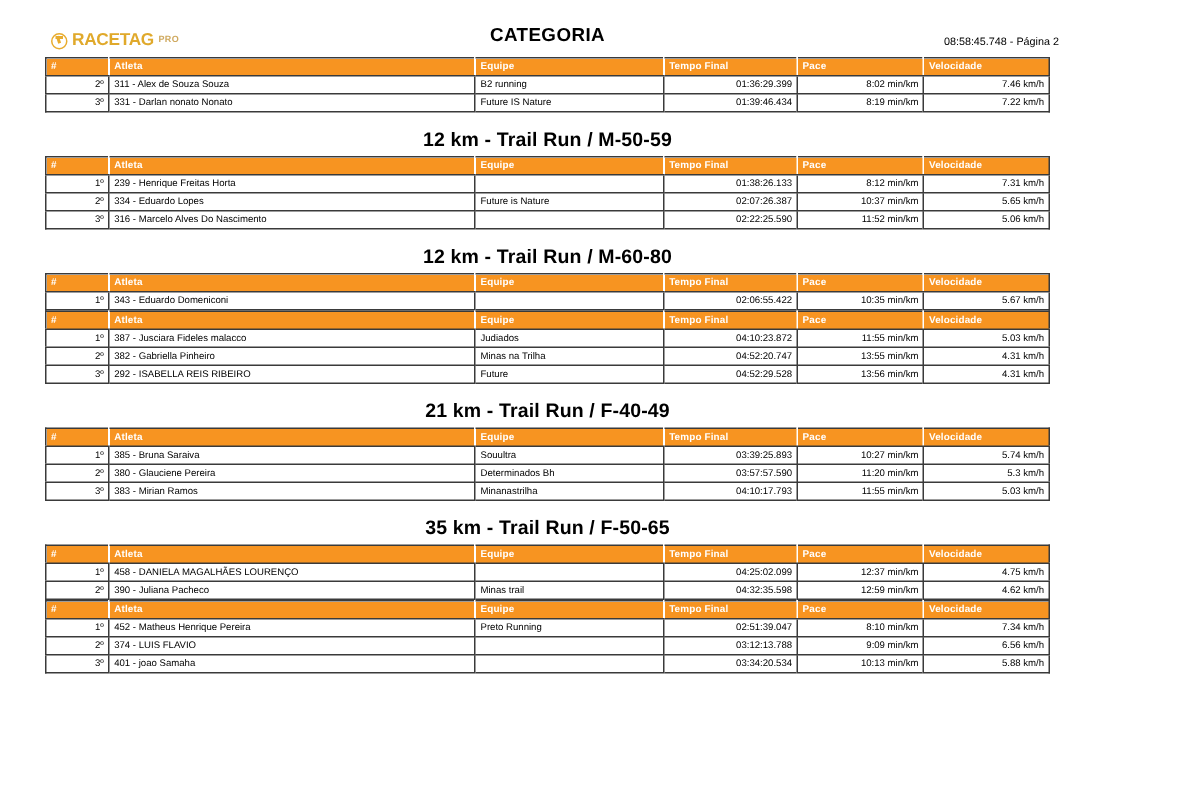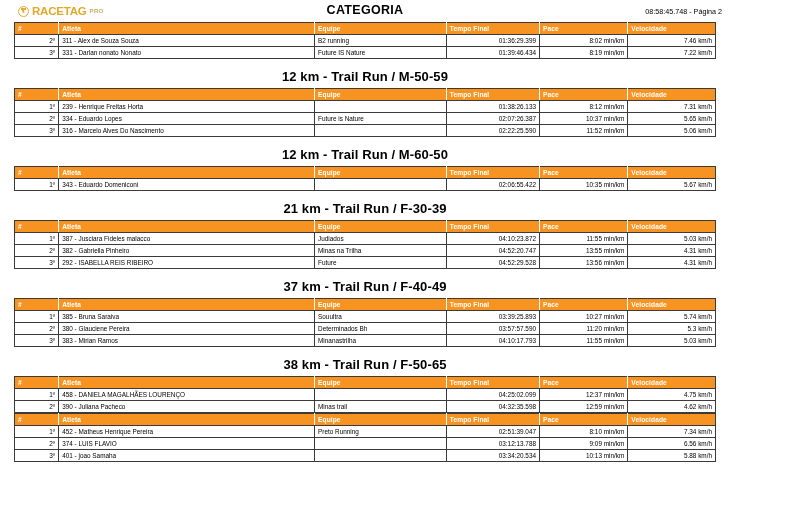--- a/index.html
+++ b/index.html
@@ -12,21 +12,21 @@
     width: 793px;
     height: 528px;
     font-family: "Liberation Sans", sans-serif;
     color: #000000;
     overflow: hidden;
   }
   .page {
     width: 730px;
     height: 528px;
     position: relative;
-    padding: 0;
+    padding: 16px;
   }
 
   
   .top-header {
     height: 20px;
     display: flex;
     align-items: center;
     justify-content: space-between;
     padding: 2px 8px 0 18px;
   }
@@ -73,21 +73,21 @@
     font-size: 6px;
     font-weight: bold;
     color: #cfa95f;
     letter-spacing: 0.3px;
     padding-bottom: 1px;
   }
   .doc-title {
     position: absolute;
     left: 0;
     right: 0;
-    top: 3px;
+    top: 16px;
     text-align: center;
     font-size: 12.5px;
     font-weight: bold;
     letter-spacing: 0.3px;
     pointer-events: none;
   }
   .meta {
     font-size: 7.2px;
     font-weight: normal;
     color: #000;
@@ -229,21 +229,21 @@
               <td class="c-team"></td>
               <td class="c-time">02:22:25.590</td>
               <td class="c-pace">11:52 min/km</td>
               <td class="c-spd">5.06 km/h</td>
             </tr>
           </tbody>
         </table>
       </div>
       <div class="section">
         <div class="title-block">
-          <div class="section-title">12 km - Trail Run / M-60-50</div>
+          <div class="section-title">12 km - Trail Run / M-60-80</div>
         </div>
         <table class="results">
           <thead>
             <tr>
               <th class="c-pos">#</th>
               <th class="c-ath">Atleta</th>
               <th class="c-team">Equipe</th>
               <th class="c-time">Tempo Final</th>
               <th class="c-pace">Pace</th>
               <th class="c-spd">Velocidade</th>
@@ -255,23 +255,20 @@
               <td class="c-ath">343 - Eduardo Domeniconi</td>
               <td class="c-team"></td>
               <td class="c-time">02:06:55.422</td>
               <td class="c-pace">10:35 min/km</td>
               <td class="c-spd">5.67 km/h</td>
             </tr>
           </tbody>
         </table>
       </div>
       <div class="section">
-        <div class="title-block">
-          <div class="section-title">21 km - Trail Run / F-30-39</div>
-        </div>
         <table class="results">
           <thead>
             <tr>
               <th class="c-pos">#</th>
               <th class="c-ath">Atleta</th>
               <th class="c-team">Equipe</th>
               <th class="c-time">Tempo Final</th>
               <th class="c-pace">Pace</th>
               <th class="c-spd">Velocidade</th>
             </tr>
@@ -299,21 +296,21 @@
               <td class="c-team">Future</td>
               <td class="c-time">04:52:29.528</td>
               <td class="c-pace">13:56 min/km</td>
               <td class="c-spd">4.31 km/h</td>
             </tr>
           </tbody>
         </table>
       </div>
       <div class="section">
         <div class="title-block">
-          <div class="section-title">37 km - Trail Run / F-40-49</div>
+          <div class="section-title">21 km - Trail Run / F-40-49</div>
         </div>
         <table class="results">
           <thead>
             <tr>
               <th class="c-pos">#</th>
               <th class="c-ath">Atleta</th>
               <th class="c-team">Equipe</th>
               <th class="c-time">Tempo Final</th>
               <th class="c-pace">Pace</th>
               <th class="c-spd">Velocidade</th>
@@ -342,21 +339,21 @@
               <td class="c-team">Minanastrilha</td>
               <td class="c-time">04:10:17.793</td>
               <td class="c-pace">11:55 min/km</td>
               <td class="c-spd">5.03 km/h</td>
             </tr>
           </tbody>
         </table>
       </div>
       <div class="section">
         <div class="title-block">
-          <div class="section-title">38 km - Trail Run / F-50-65</div>
+          <div class="section-title">35 km - Trail Run / F-50-65</div>
         </div>
         <table class="results">
           <thead>
             <tr>
               <th class="c-pos">#</th>
               <th class="c-ath">Atleta</th>
               <th class="c-team">Equipe</th>
               <th class="c-time">Tempo Final</th>
               <th class="c-pace">Pace</th>
               <th class="c-spd">Velocidade</th>

